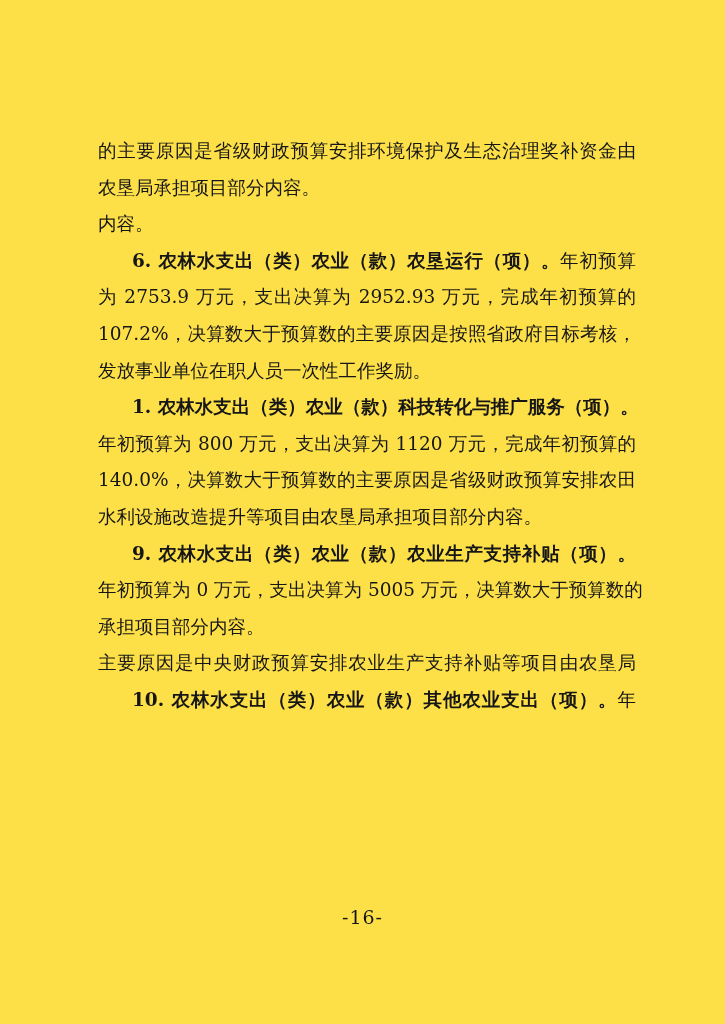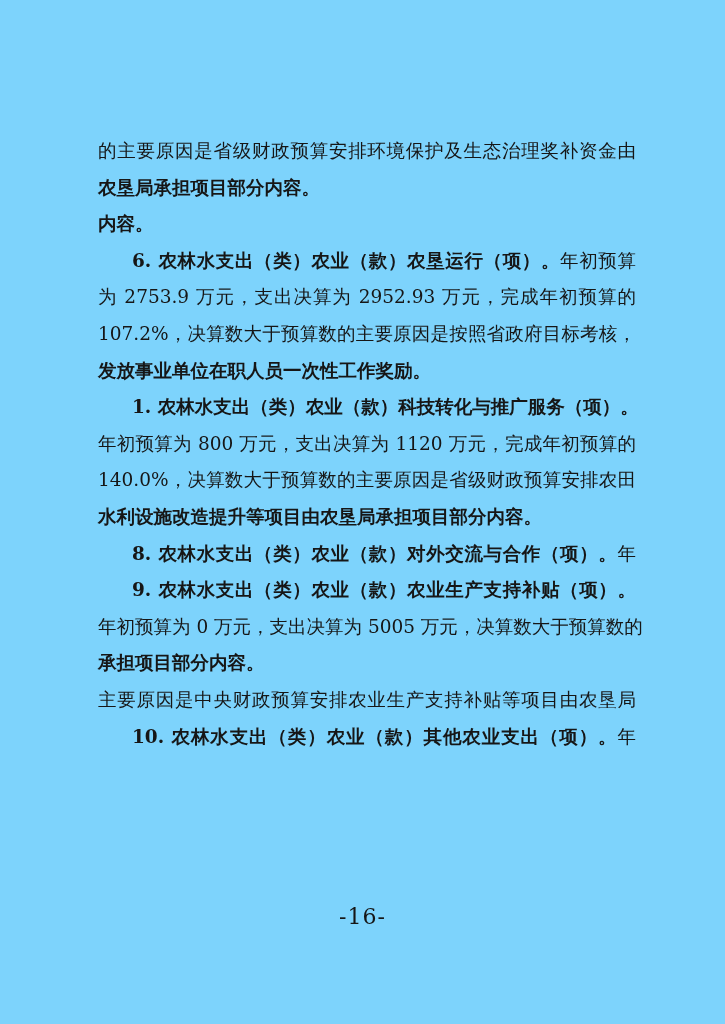--- a/index.html
+++ b/index.html
@@ -4,21 +4,21 @@
 <style>
   html, body {
     margin: 0;
     padding: 0;
     background: #ffffff;
   }
   .page {
     position: relative;
     width: 725px;
     height: 1024px;
-    background: #7dd3fc;
+    background: #fde047;
     overflow: hidden;
     font-family: "DejaVu Serif", "Liberation Serif", serif;
     color: #161616;
   }
   .textblock {
     position: absolute;
     left: 98px;
     top: 133px;
     width: 538px;
   }
@@ -26,35 +26,34 @@
     height: 36.6px;
     line-height: 36.6px;
     font-size: 18.5px;
     white-space: nowrap;
     text-align: justify;
     text-align-last: justify;
   }
   .line.short {
     text-align: center;
     text-align-last: left;
-    font-weight: bold;
   }
   .line.indent {
     text-indent: 34px;
   }
   .seg-bold {
     font-weight: bold;
   }
   .pageno {
     position: absolute;
     left: 0;
     top: 902px;
     width: 100%;
     text-align: center;
-    font-size: 22px;
+    font-size: 19px;
     line-height: 30px;
     letter-spacing: 1px;
   }
 </style>
 </head>
 <body>
 
 <div class="page">
   <div class="textblock">
 
@@ -76,21 +75,20 @@
     <div class="line short"><span class="seg-bold"></span><span>发放事业单位在职人员一次性工作奖励。</span></div>
 
     <div class="line indent"><span class="seg-bold">1. 农林水支出（类）农业（款）科技转化与推广服务（项）。</span><span></span></div>
 
     <div class="line"><span class="seg-bold"></span><span>年初预算为 800 万元，支出决算为 1120 万元，完成年初预算的</span></div>
 
     <div class="line"><span class="seg-bold"></span><span>140.0%，决算数大于预算数的主要原因是省级财政预算安排农田</span></div>
 
     <div class="line short"><span class="seg-bold"></span><span>水利设施改造提升等项目由农垦局承担项目部分内容。</span></div>
 
-    <div class="line indent"><span class="seg-bold">8. 农林水支出（类）农业（款）对外交流与合作（项）。</span><span>年</span></div>
 
 
     <div class="line indent"><span class="seg-bold">9. 农林水支出（类）农业（款）农业生产支持补贴（项）。</span><span></span></div>
 
     <div class="line"><span class="seg-bold"></span><span>年初预算为 0 万元，支出决算为 5005 万元，决算数大于预算数的</span></div>
 
     <div class="line short"><span class="seg-bold"></span><span>承担项目部分内容。</span></div>
 
     <div class="line"><span class="seg-bold"></span><span>主要原因是中央财政预算安排农业生产支持补贴等项目由农垦局</span></div>
 

